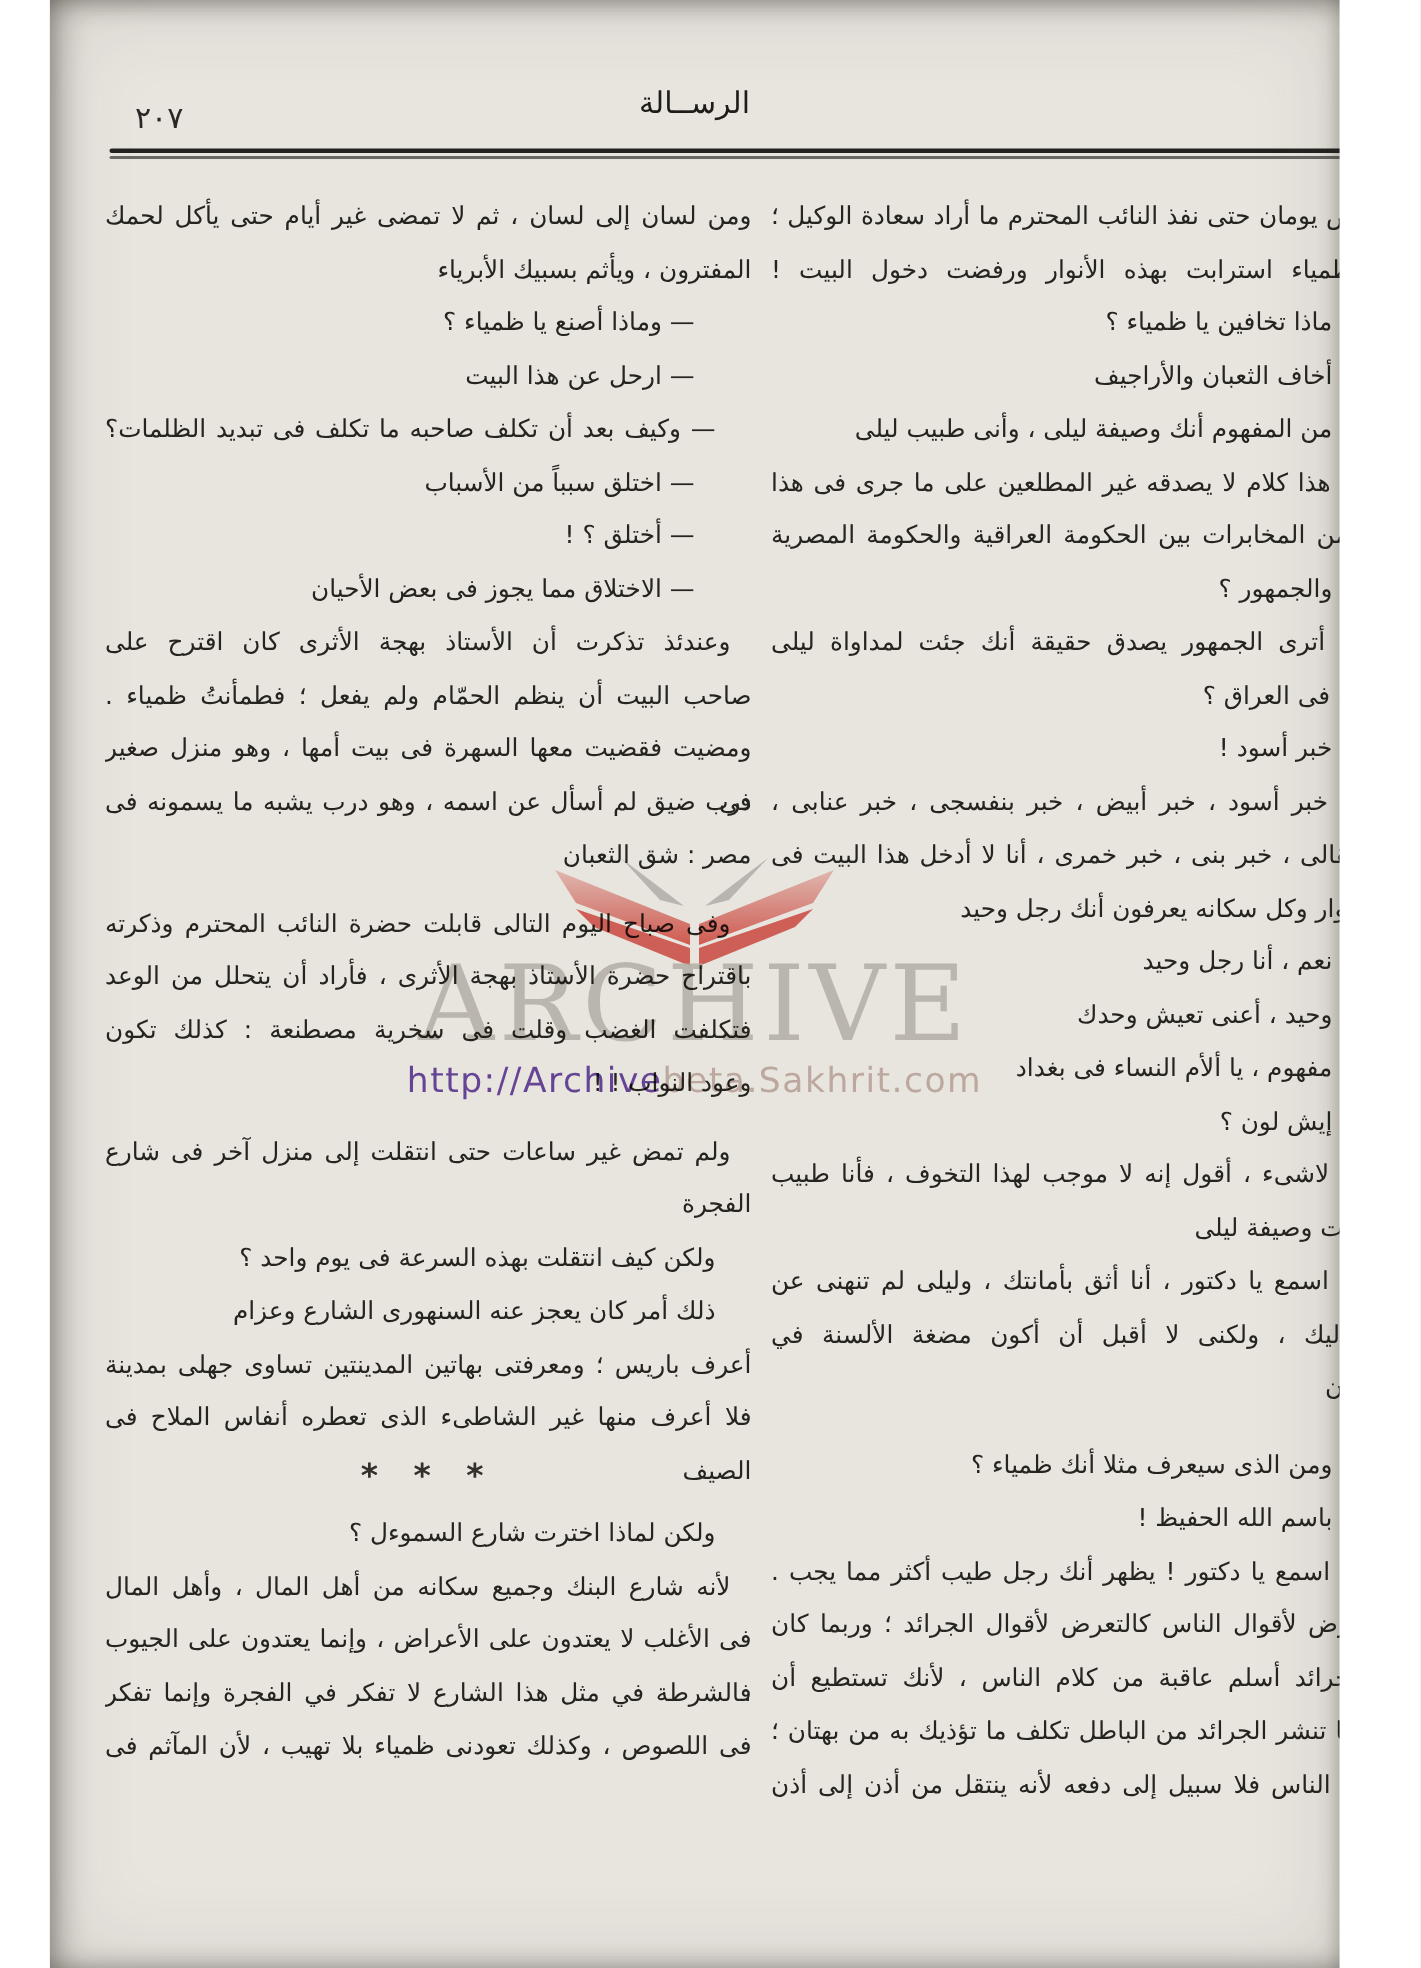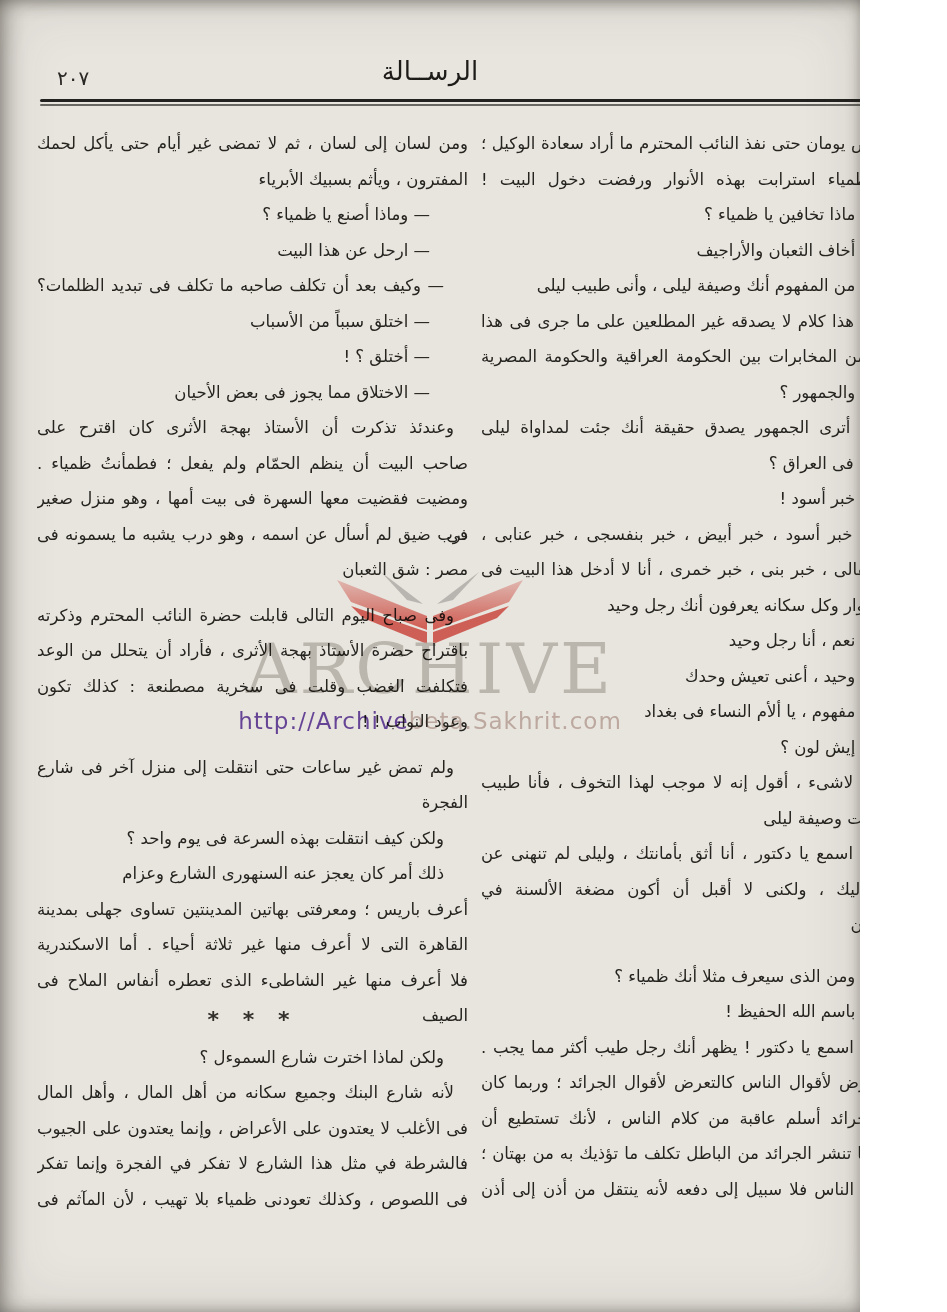--- a/index.html
+++ b/index.html
@@ -1,22 +1,22 @@
 <!DOCTYPE html>
 <html lang="ar"><head>
 <meta charset="utf-8">
 <style>
   html,body{margin:0;padding:0;}
   body{width:947px;height:1312px;font-family:"DejaVu Sans",sans-serif;}
-  .page{position:relative;width:860px;height:1312px;background:#e8e5df;overflow:hidden;}
+  .page{position:relative;width:860px;height:1312px;background:#e8e5df;overflow:hidden;margin-left:33px;}
 
   
   .page-number{position:absolute;left:57px;top:66px;font-size:20px;color:#2a2824;}
   .page-title{position:absolute;left:50%;top:56px;transform:translateX(-50%);
-              font-size:26px;color:#1e1c19;direction:rtl;}
+              font-size:20px;color:#1e1c19;direction:rtl;}
   .rule{position:absolute;left:40px;top:99px;width:882px;}
   .rule .r1{height:3px;background:#242220;border-radius:2px;}
   .rule .r2{height:2px;background:#4a4843;margin-top:2px;border-radius:2px;opacity:.8;}
 
   
   .col{position:absolute;top:126px;direction:rtl;color:#26241f;font-size:16.5px;
        overflow:hidden;}
   .col-right{left:481px;width:434px;}
   .col-left{left:37px;width:431px;}
   .line{line-height:35.5px;height:35.5px;white-space:nowrap;overflow:visible;}
@@ -105,21 +105,20 @@
       <div class="line a-r">مصر : شق الثعبان</div>
       <div class="line a-j" style="padding-right: 14px; margin-top: 10px;">وفى صباح اليوم التالى قابلت حضرة النائب المحترم وذكرته</div>
       <div class="line a-j">باقتراح حضرة الأستاذ بهجة الأثرى ، فأراد أن يتحلل من الوعد</div>
       <div class="line a-j">فتكلفت الغضب وقلت فى سخرية مصطنعة : كذلك تكون</div>
       <div class="line a-r">وعود النواب ! !</div>
       <div class="line a-j" style="padding-right: 14px; margin-top: 10px;">ولم تمض غير ساعات حتى انتقلت إلى منزل آخر فى شارع</div>
       <div class="line a-r">الفجرة</div>
       <div class="line a-r" style="padding-right: 24px;">ولكن كيف انتقلت بهذه السرعة فى يوم واحد ؟</div>
       <div class="line a-r" style="padding-right: 24px;">ذلك أمر كان يعجز عنه السنهورى الشارع وعزام</div>
       <div class="line a-j">أعرف باريس ؛ ومعرفتى بهاتين المدينتين تساوى جهلى بمدينة</div>
-      <div class="line a-j">القاهرة التى لا أعرف منها غير ثلاثة أحياء . أما الاسكندرية</div>
       <div class="line a-j">فلا أعرف منها غير الشاطىء الذى تعطره أنفاس الملاح فى الصيف</div>
       <div class="line a-c" style="margin-top: 4px;">* * *</div>
       <div class="line a-r" style="padding-right: 24px; margin-top: 2px;">ولكن لماذا اخترت شارع السموءل ؟</div>
       <div class="line a-j" style="padding-right: 14px;">لأنه شارع البنك وجميع سكانه من أهل المال ، وأهل المال</div>
       <div class="line a-j">فى الأغلب لا يعتدون على الأعراض ، وإنما يعتدون على الجيوب .</div>
       <div class="line a-j">فالشرطة في مثل هذا الشارع لا تفكر في الفجرة وإنما تفكر</div>
       <div class="line a-j">فى اللصوص ، وكذلك تعودنى ظمياء بلا تهيب ، لأن المآثم فى</div>
     </div>
 
   <div class="wm">

